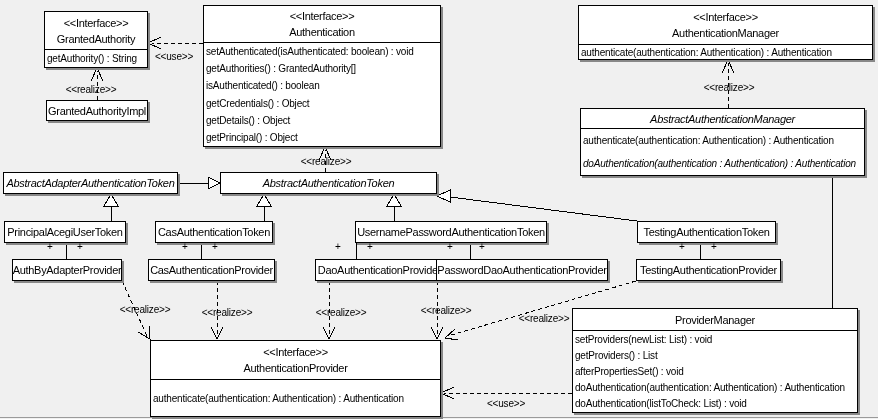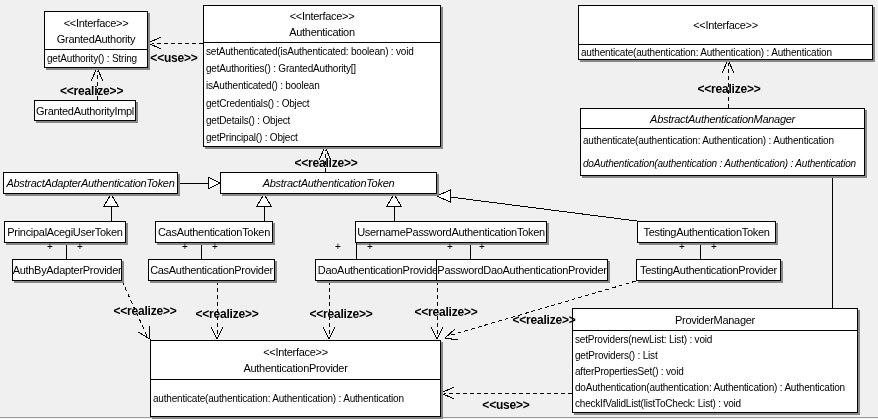--- a/index.html
+++ b/index.html
@@ -23,22 +23,22 @@
   }
   .uml-box .methods{
     flex:1;display:flex;flex-direction:column;justify-content:space-around;overflow:visible;
   }
   .uml-box .m{
     font-size:10px;letter-spacing:-0.2px;white-space:nowrap;padding-left:2px;
   }
   .uml-box.simple{justify-content:center;align-items:center}
   .it{font-style:italic}
   .elabel{
-    position:absolute;font-size:12px;letter-spacing:-0.2px;text-align:center;
-    white-space:nowrap;z-index:3;font-weight:bold;
+    position:absolute;font-size:10px;letter-spacing:-0.2px;text-align:center;
+    white-space:nowrap;z-index:3;
   }
   .plus{position:absolute;font-size:10px;width:10px;text-align:center;z-index:3}
   svg.overlay{position:absolute;left:0;top:0;z-index:1}
   .win-edge{position:absolute;left:0;top:417px;width:878px;height:1px;background:#9a9a9a;z-index:0}
 </style>
 </head>
 <body>
 
 <div class="win-edge"></div>
 
@@ -95,21 +95,21 @@
 <div class="uml-box" style="left:44px;top:11px;width:104px;height:57px">
   <div class="title" style="height:38px">
     <div class="stereo">&lt;&lt;Interface&gt;&gt;</div>
     <div class="cname">GrantedAuthority</div>
   </div>
   <div class="methods">
     <div class="m">getAuthority() : String</div>
   </div>
 </div>
 
-<div class="uml-box simple" style="left:34px;top:100px;width:102px;height:21px">
+<div class="uml-box simple" style="left:46px;top:100px;width:102px;height:21px">
   <div class="cname">GrantedAuthorityImpl</div>
 </div>
 
 <div class="uml-box" style="left:203px;top:5px;width:238px;height:142px">
   <div class="title" style="height:37px">
     <div class="stereo">&lt;&lt;Interface&gt;&gt;</div>
     <div class="cname">Authentication</div>
   </div>
   <div class="methods">
     <div class="m">setAuthenticated(isAuthenticated: boolean) : void</div>
@@ -117,20 +117,21 @@
     <div class="m">isAuthenticated() : boolean</div>
     <div class="m">getCredentials() : Object</div>
     <div class="m">getDetails() : Object</div>
     <div class="m">getPrincipal() : Object</div>
   </div>
 </div>
 
 <div class="uml-box" style="left:578px;top:5px;width:295px;height:55px">
   <div class="title" style="height:39px">
     <div class="stereo">&lt;&lt;Interface&gt;&gt;</div>
+    <div class="cname">AuthenticationManager</div>
   </div>
   <div class="methods">
     <div class="m">authenticate(authentication: Authentication) : Authentication</div>
   </div>
 </div>
 
 <div class="uml-box" style="left:580px;top:108px;width:285px;height:68px">
   <div class="title" style="height:20px">
     <div class="cname it">AbstractAuthenticationManager</div>
   </div>
@@ -196,21 +197,21 @@
 
 <div class="uml-box" style="left:572px;top:308px;width:286px;height:105px">
   <div class="title" style="height:22px">
     <div class="cname">ProviderManager</div>
   </div>
   <div class="methods">
     <div class="m">setProviders(newList: List) : void</div>
     <div class="m">getProviders() : List</div>
     <div class="m">afterPropertiesSet() : void</div>
     <div class="m">doAuthentication(authentication: Authentication) : Authentication</div>
-    <div class="m">checkIfValidList(listToCheck: List) : void</div>
+    <div class="m">doAuthentication(listToCheck: List) : void</div>
   </div>
 </div>
 
 <div class="elabel" style="left:148px;top:51px;width:52px">&lt;&lt;use&gt;&gt;</div>
 <div class="elabel" style="left:60px;top:84px;width:62px">&lt;&lt;realize&gt;&gt;</div>
 <div class="elabel" style="left:290px;top:156px;width:72px">&lt;&lt;realize&gt;&gt;</div>
 <div class="elabel" style="left:693px;top:82px;width:72px">&lt;&lt;realize&gt;&gt;</div>
 <div class="elabel" style="left:110px;top:304px;width:70px">&lt;&lt;realize&gt;&gt;</div>
 <div class="elabel" style="left:192px;top:307px;width:70px">&lt;&lt;realize&gt;&gt;</div>
 <div class="elabel" style="left:306px;top:307px;width:70px">&lt;&lt;realize&gt;&gt;</div>

